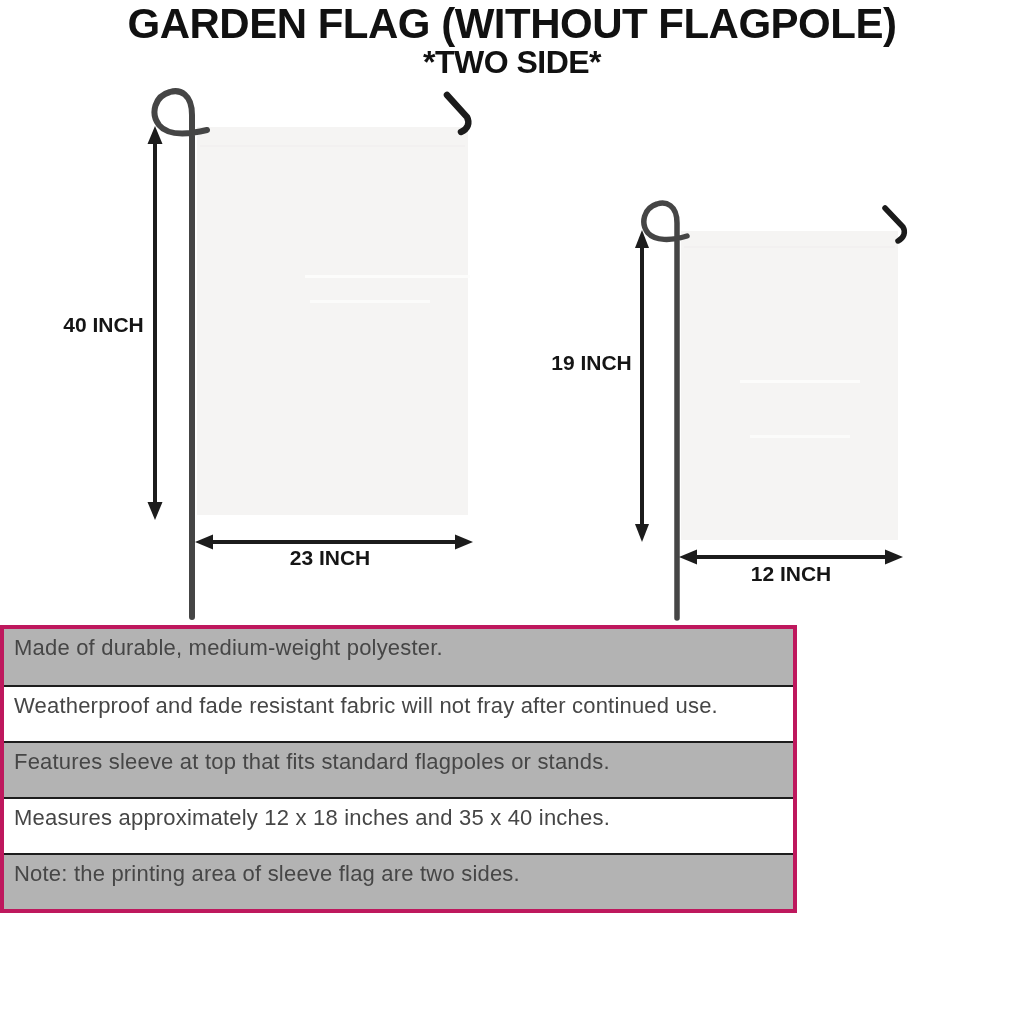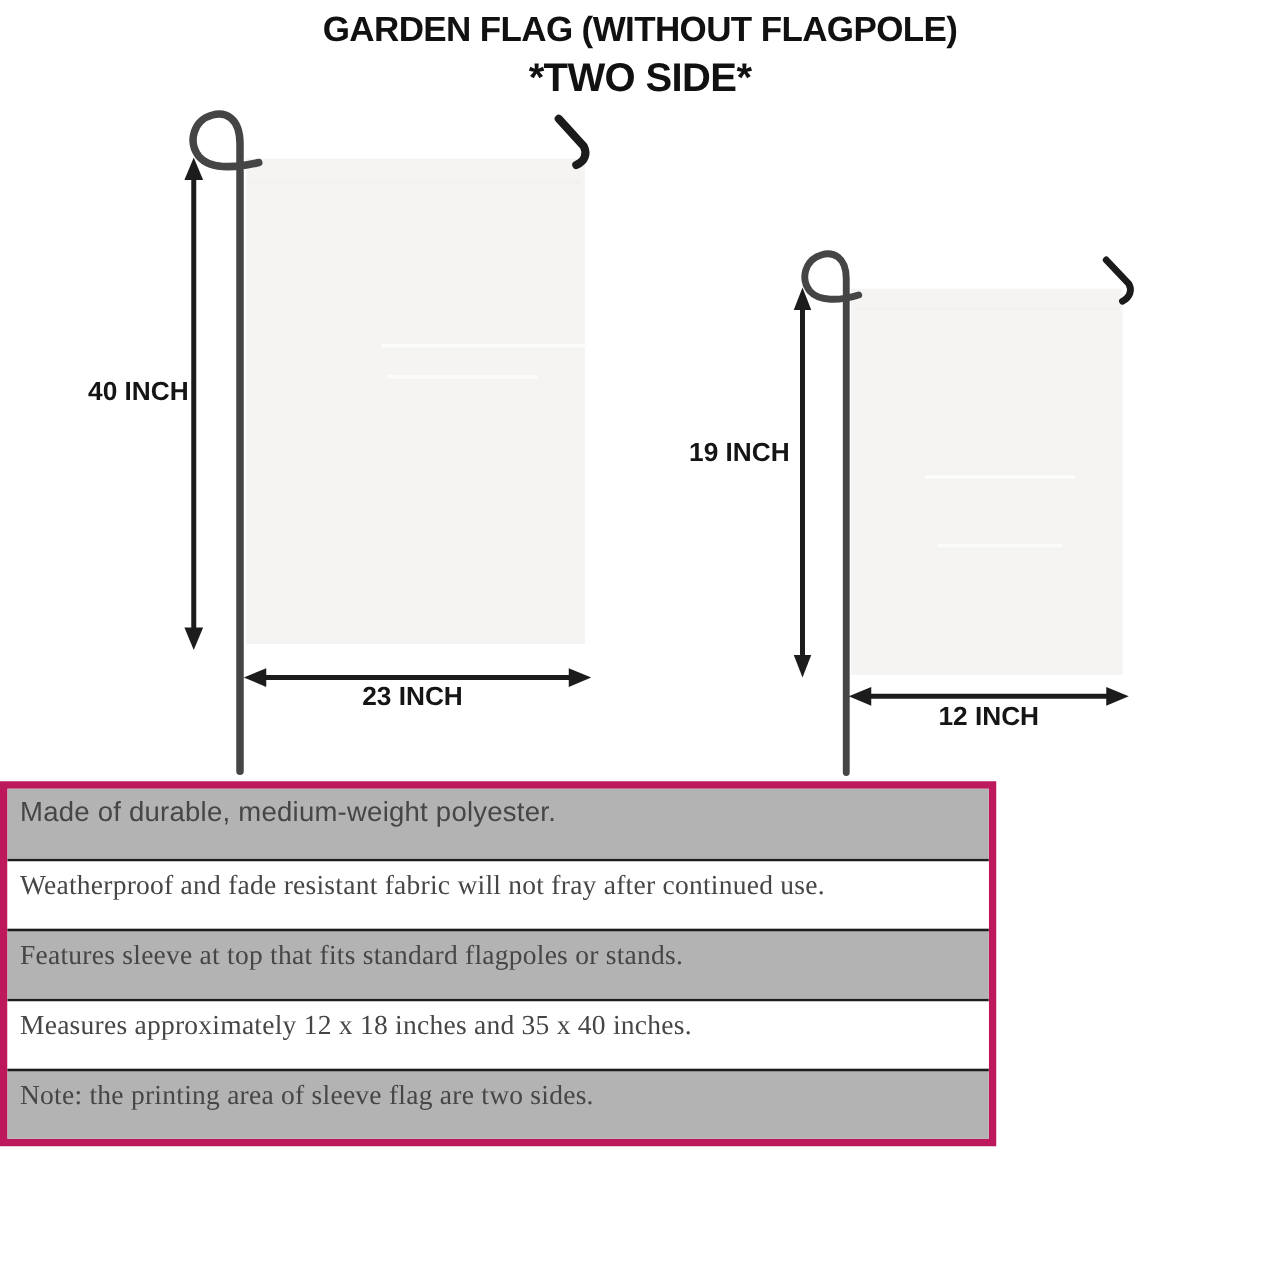--- a/index.html
+++ b/index.html
@@ -2,48 +2,48 @@
 <html><head>
 <meta charset="utf-8">
 <style>
   html,body{margin:0;padding:0;background:#ffffff;}
   .canvas{
     position:relative;width:1024px;height:1024px;background:#ffffff;
     font-family:"Liberation Sans", sans-serif;overflow:hidden;
   }
   
   .title-block{position:absolute;top:4px;left:0;width:100%;text-align:center;color:#111111;}
-  .title-line1{font-size:28px;font-weight:bold;letter-spacing:-0.5px;line-height:40px;}
+  .title-line1{font-size:42px;font-weight:bold;letter-spacing:-0.5px;line-height:40px;}
   .title-line2{font-size:32px;font-weight:bold;letter-spacing:-0.5px;line-height:36px;}
   
   .diagram{position:absolute;}
   .diagram.large{left:60px;top:85px;width:460px;height:535px;}
   .diagram.small{left:560px;top:195px;width:400px;height:430px;}
   .diagram svg{display:block;width:100%;height:100%;}
   .dim-label{
     position:absolute;font-weight:bold;color:#151515;
     text-align:center;white-space:nowrap;
   }
   .diagram.large .dim-label{font-size:21px;}
   .diagram.small .dim-label{font-size:21px;}
-  .lbl-40{left:-4px;top:217px;width:95px;text-align:right;}
+  .lbl-40{left:-4px;top:228px;width:95px;}
   .lbl-28{left:195px;top:461px;width:150px;}
   .lbl-18{left:-16px;top:156px;width:95px;}
   .lbl-12{left:156px;top:367px;width:150px;}
   
   .features{
     position:absolute;left:0;top:625px;width:797px;
-    border:6px solid #be185d;box-sizing:border-box;background:#ffffff;
+    border:4px solid #be185d;box-sizing:border-box;background:#ffffff;
   }
   .feature-row{
     height:56px;box-sizing:border-box;
     padding:6px 8px 0 10px;
     font-size:22px;color:#464646;letter-spacing:0.2px;
   }
-  .feature-row + .feature-row{border-top:2px solid #1d1d1d;font-family:Liberation Serif, serif;}
+  .feature-row + .feature-row{border-top:2px solid #1d1d1d;}
   .feature-row.gray{background:#b3b3b3;}
   .feature-row.white{background:#ffffff;}
 </style>
 </head>
 <body>
 
 <div class="canvas">
 
   <header class="title-block">
     <div class="title-line1">GARDEN FLAG (WITHOUT FLAGPOLE)</div>

